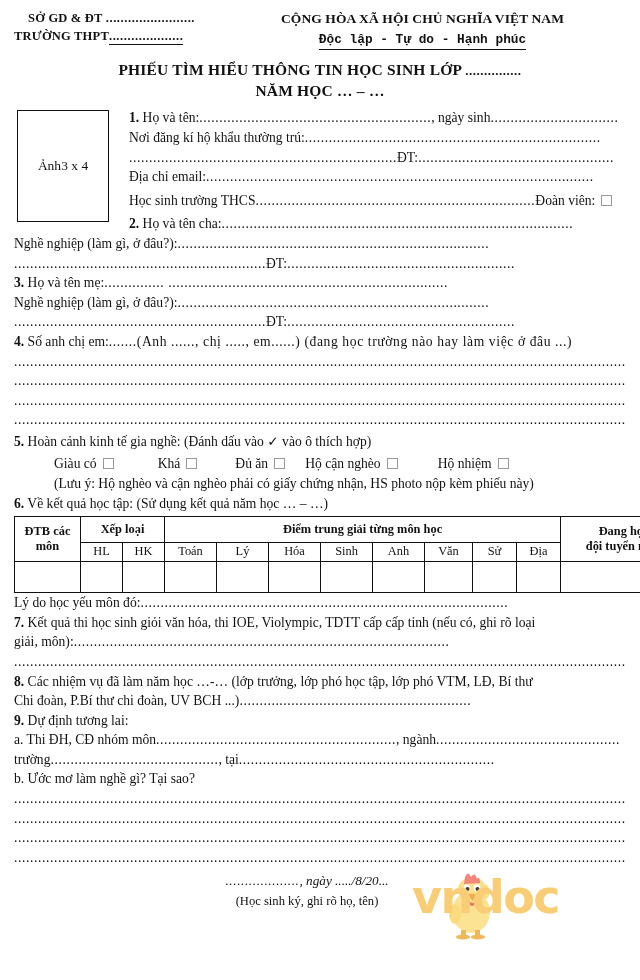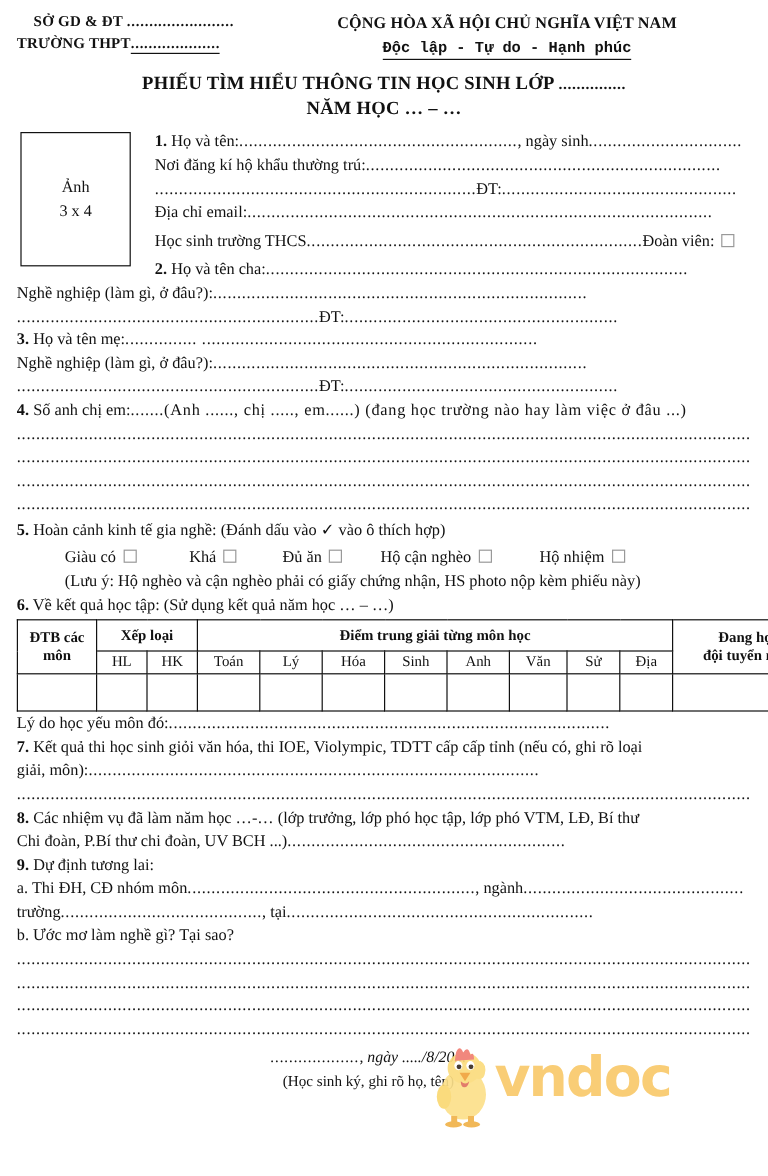--- a/index.html
+++ b/index.html
@@ -92,21 +92,20 @@
     align-items: flex-start;
   }
   .photo-box {
     width: 92px;
     height: 112px;
     border: 1.6px solid #111;
     box-sizing: border-box;
     margin: 2px 0 0 3px;
     flex: 0 0 92px;
     display: flex;
-    flex-direction: column;
     align-items: center;
     justify-content: center;
     font-size: 13.5px;
     line-height: 1.5;
   }
   .photo-lines { flex: 1 1 auto; padding-left: 20px; }
 
   .ln {
     font-size: 13.6px;
     line-height: 19.6px;
@@ -199,20 +198,21 @@
 
   
   .watermark {
     position: absolute;
     left: 356px;
     top: 868px;
     width: 230px;
     height: 72px;
     pointer-events: none;
     opacity: .92;
+    text-align: center;
   }
   .wm-text {
     position: absolute;
     left: 56px;
     top: 6px;
     font-family: "DejaVu Sans", sans-serif;
     font-size: 46px;
     font-weight: bold;
     color: #f9c96b;
     letter-spacing: -1.5px;
@@ -314,21 +314,21 @@
 
     <div class="opt-row">
       <span class="opt" style="margin-right:44px">
         <span>Giàu có</span>
         <span class="cbox"></span>
       </span>
       <span class="opt" style="margin-right:38px">
         <span>Khá</span>
         <span class="cbox"></span>
       </span>
-      <span class="opt" style="margin-right:32px">
+      <span class="opt" style="margin-right:20px">
         <span>Đủ ăn</span>
         <span class="cbox"></span>
       </span>
       <span class="opt" style="margin-right:40px">
         <span>Hộ cận nghèo</span>
         <span class="cbox"></span>
       </span>
       <span class="opt">
         <span>Hộ nhiệm</span>
         <span class="cbox"></span>

